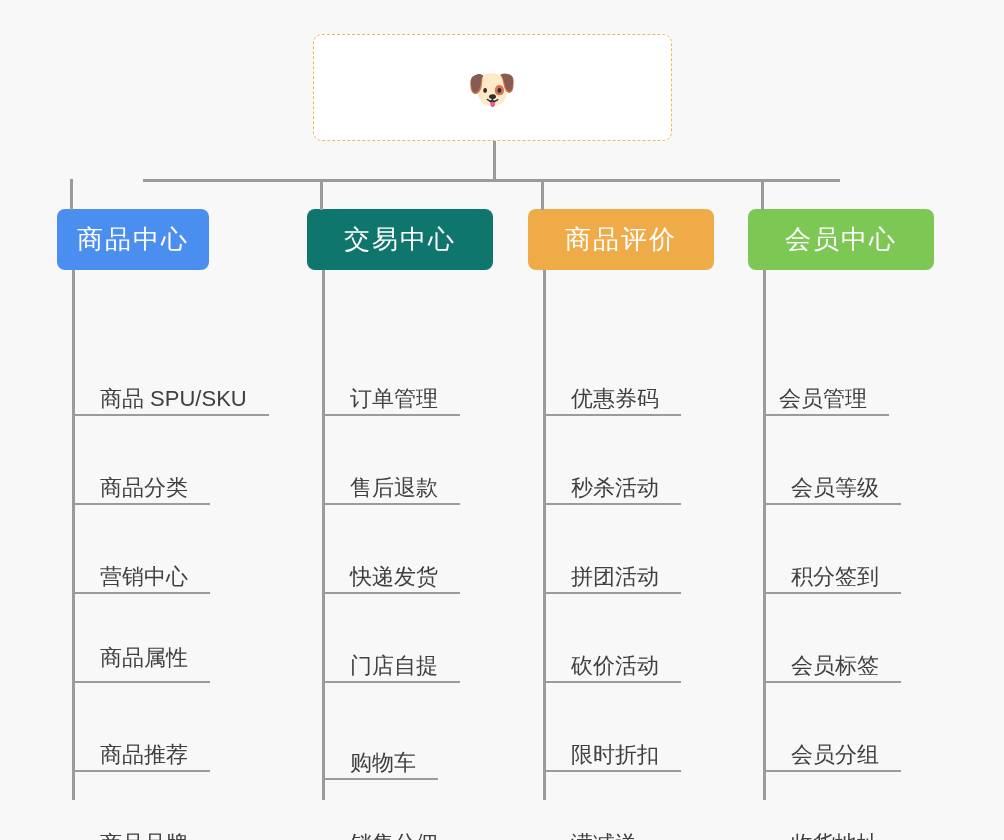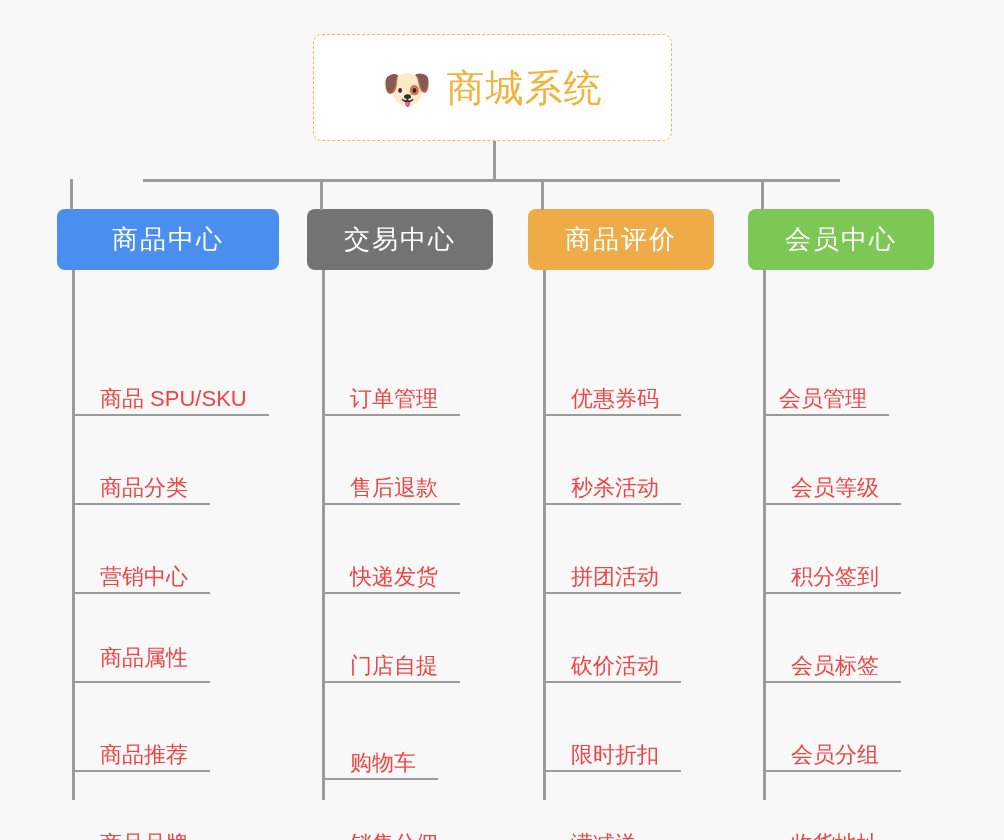--- a/index.html
+++ b/index.html
@@ -109,41 +109,40 @@
     display: flex;
     align-items: flex-end;
     box-sizing: border-box;
     border-bottom: 2px solid #9b9b9b;
     padding-left: 28px;
     padding-right: 22px;
     padding-bottom: 2px;
   }
   .leaf-label {
     font-size: 22px;
-    color: #ef4444;
+    color: #404040;
     line-height: 26px;
     white-space: nowrap;
   }
 </style>
 </head>
 <body>
 
 <div id="canvas">
 
   <div class="root-node">
     <span class="root-emoji">🐶</span>
-    <span class="root-title">商城系统</span>
   </div>
 
   <div class="conn conn-v-root"></div>
   <div class="conn conn-h-main"></div>
 
   <div id="columns-host">
       <div class="column" style="left: 57px; width: 186px;">
-        <div class="cat-header" style="background: rgb(74, 142, 240); width: 222px;">
+        <div class="cat-header" style="background: rgb(74, 142, 240); width: 152px;">
           <span>商品中心</span>
         </div>
         <div class="cat-trunk" style="height: 530px;"></div>
         <ul class="leaf-list">
           <li class="leaf-item" style="top: 100px;">
             <span class="leaf-label">商品 SPU/SKU</span>
           </li>
           <li class="leaf-item" style="top: 189px;">
             <span class="leaf-label">商品分类</span>
           </li>
@@ -155,21 +154,21 @@
           </li>
           <li class="leaf-item" style="top: 456px;">
             <span class="leaf-label">商品推荐</span>
           </li>
           <li class="leaf-item" style="top: 545px;">
             <span class="leaf-label">商品品牌</span>
           </li>
         </ul>
       </div>
       <div class="column" style="left: 307px; width: 186px;">
-        <div class="cat-header" style="background: #737373; width: 186px;">
+        <div class="cat-header" style="background: #0f766e; width: 186px;">
           <span>交易中心</span>
         </div>
         <div class="cat-trunk" style="height: 530px;"></div>
         <ul class="leaf-list">
           <li class="leaf-item" style="top: 100px;">
             <span class="leaf-label">订单管理</span>
           </li>
           <li class="leaf-item" style="top: 189px;">
             <span class="leaf-label">售后退款</span>
           </li>

